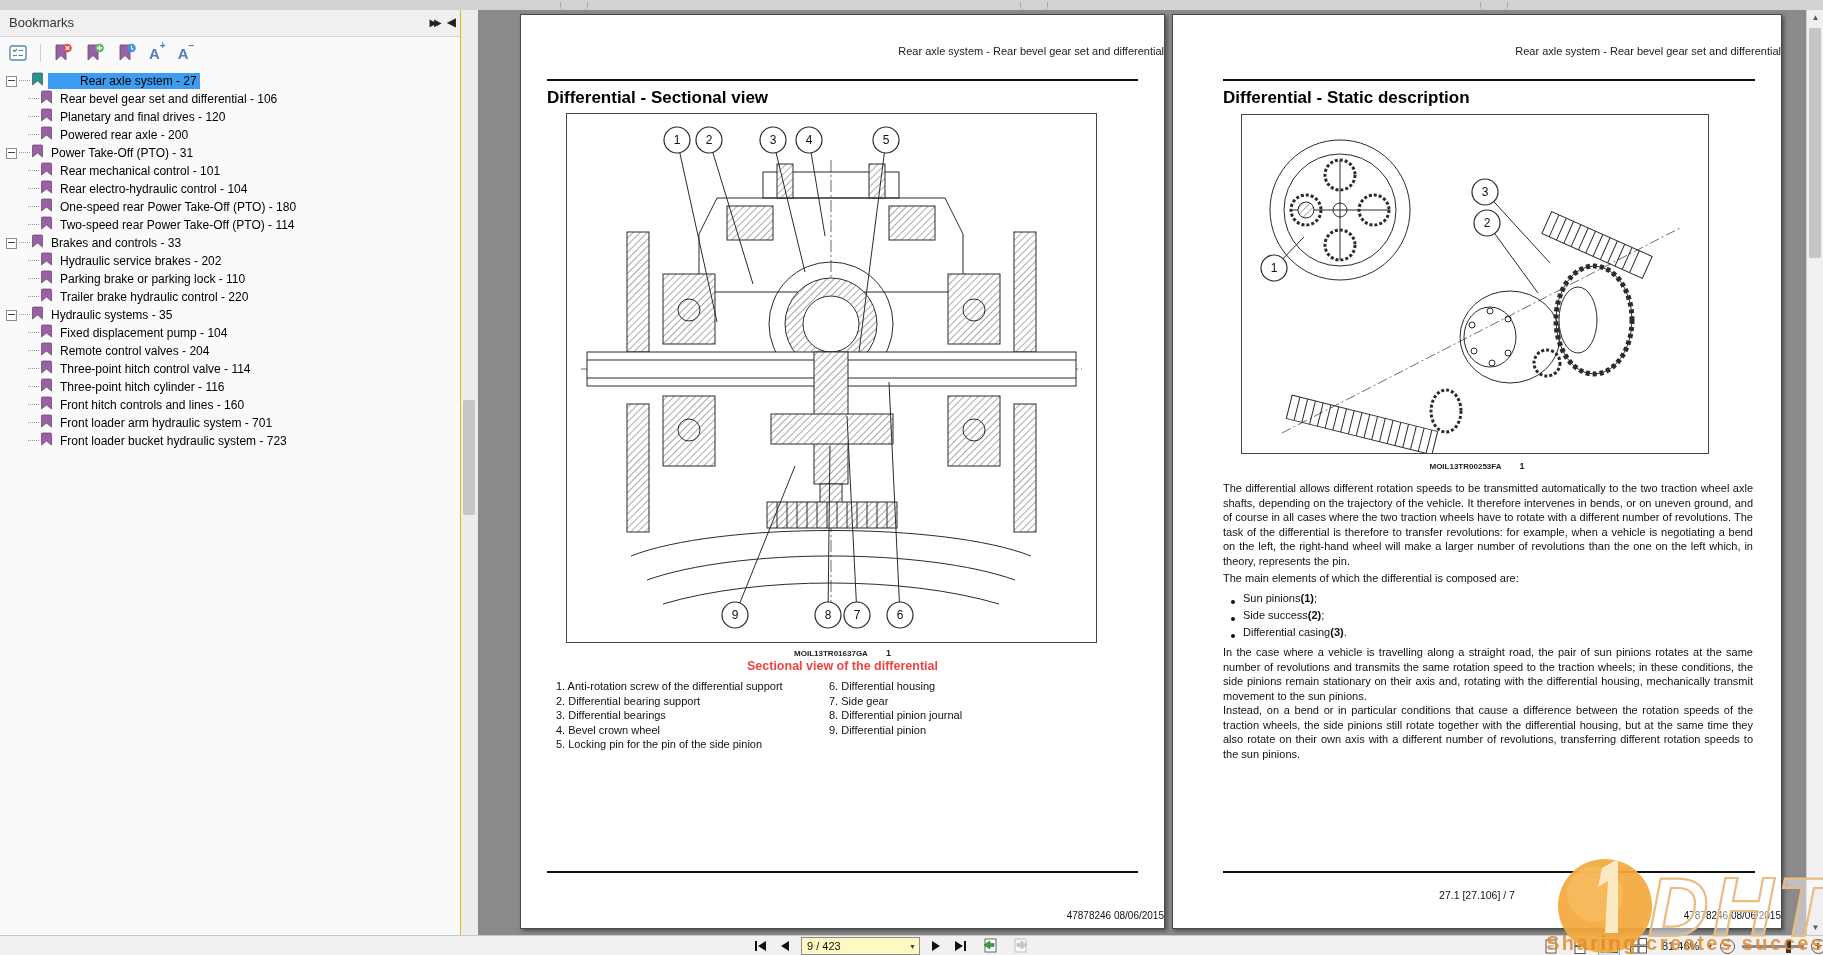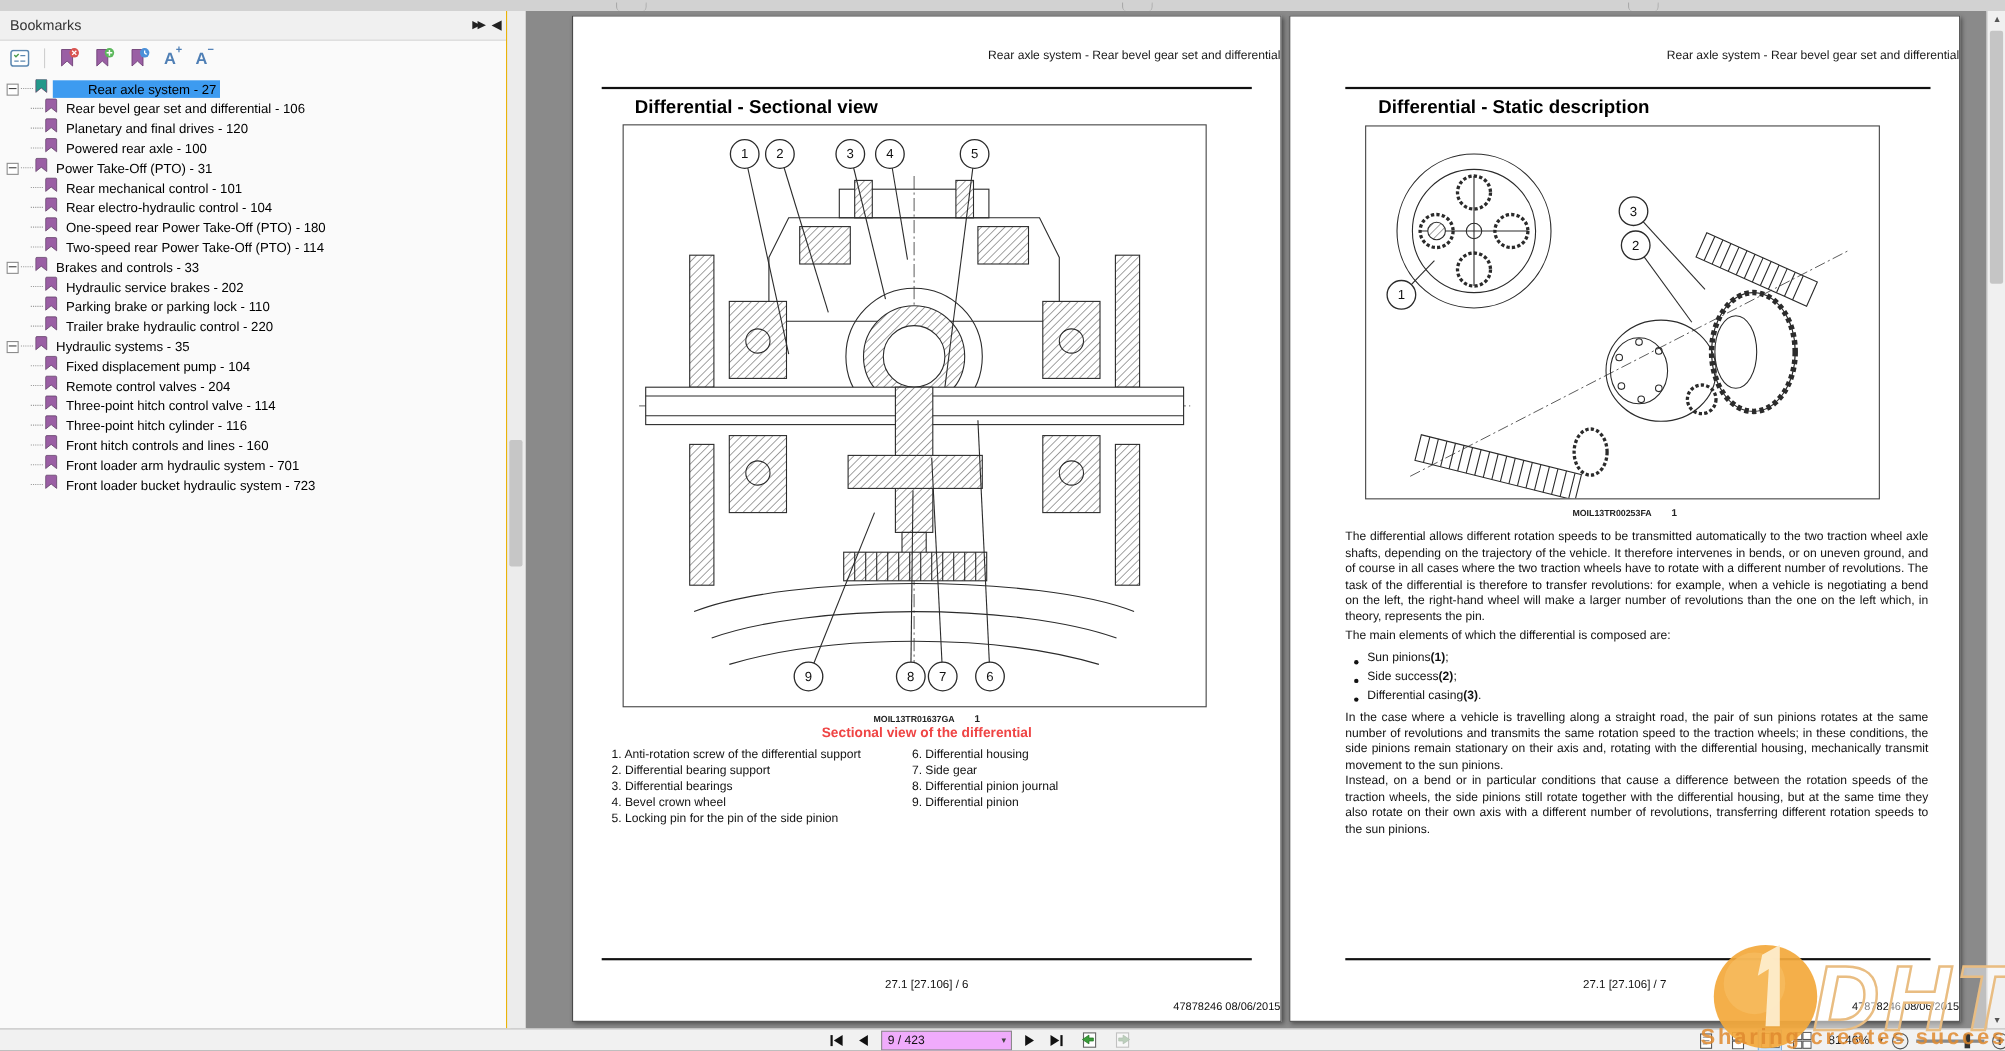--- a/index.html
+++ b/index.html
@@ -41,21 +41,21 @@
   .panel-scroll .thumb{position:absolute;left:2px;width:12px;top:390px;height:115px;background:#c6c6c6;border-radius:2px;}
   
   .doc{position:absolute;left:478px;top:10px;width:1328px;height:925px;background:#8a8a8a;}
   .page{position:absolute;top:4px;height:913px;background:#fff;border:1px solid #4a4a4a;box-shadow:2px 2px 4px rgba(0,0,0,.45);}
   .page-left{left:42px;width:643px;}
   .page-right{left:694px;width:608px;}
   .p-header{position:absolute;top:30px;left:0;right:0;text-align:right;font-size:11px;color:#1a1a1a;}
   .p-rule{position:absolute;top:64px;height:2px;background:#111;}
   .page-left .p-rule{left:26px;right:26px;}
   .page-right .p-rule{left:50px;right:26px;}
-  .p-title{position:absolute;top:73px;font-size:17px;font-weight:bold;color:#000;margin-left:30px;}
+  .p-title{position:absolute;top:73px;font-size:17px;font-weight:bold;color:#000;}
   .page-left .p-title{left:26px;}
   .page-right .p-title{left:50px;}
   .figure{position:absolute;border:1px solid #444;background:#fff;}
   .fig-left{left:45px;top:98px;width:529px;height:528px;}
   .fig-right{left:68px;top:99px;width:466px;height:338px;}
   .fig-code{position:absolute;left:0;right:0;text-align:center;font-size:8px;font-weight:bold;color:#222;}
   .fig-code .idx{margin-left:18px;font-size:9px;}
   .page-left .fig-code{top:633px;}
   .page-right .fig-code{top:446px;}
   .fig-caption{position:absolute;top:644px;left:0;right:0;text-align:center;font-size:12.5px;font-weight:bold;color:#ef4444;}
@@ -84,21 +84,21 @@
   .doc-scroll .down{bottom:0;}
   .doc-scroll .thumb{position:absolute;left:2px;width:12px;top:18px;height:230px;background:#c5c5c5;border-radius:2px;}
   
   .bottom-bar{position:absolute;left:0;top:935px;width:1823px;height:20px;background:#f1f1f1;border-top:1px solid #c8c8c8;}
   .nav-cluster{position:absolute;left:752px;top:0;height:20px;display:flex;align-items:center;gap:9px;}
   .nb{display:flex;align-items:center;justify-content:center;gap:1px;height:16px;padding:0 3px;}
   .tri{width:0;height:0;border-top:5px solid transparent;border-bottom:5px solid transparent;}
   .tri.l{border-right:8px solid #111;}
   .tri.r{border-left:8px solid #111;}
   .vbar{width:2px;height:10px;background:#111;}
-  .page-box{width:112px;height:16px;background:#f0abfc;border:1px solid #8a8a8a;display:flex;align-items:center;font-size:11px;color:#111;padding-left:5px;position:relative;}
+  .page-box{width:112px;height:16px;background:#fef9c3;border:1px solid #8a8a8a;display:flex;align-items:center;font-size:11px;color:#111;padding-left:5px;position:relative;}
   .page-box .caret{position:absolute;right:3px;top:5px;font-size:7px;color:#444;}
   .view-cluster{position:absolute;left:1540px;top:0;height:20px;display:flex;align-items:center;gap:7px;}
   .vm{width:20px;height:18px;display:flex;align-items:center;justify-content:center;border:1px solid transparent;}
   .vm.sel{background:#cfe4fa;border:1px solid #84aede;}
   .zoom-label{font-size:11px;color:#222;margin-left:6px;}
   .small-caret{font-size:7px;color:#444;}
   .minus-circle,.plus-circle{width:13px;height:13px;border:1px solid #555;border-radius:50%;position:relative;}
   .minus-circle::before{content:"";position:absolute;left:3px;right:3px;top:5px;height:1.5px;background:#555;}
   .plus-circle::before{content:"";position:absolute;left:3px;right:3px;top:5px;height:1.5px;background:#555;}
   .plus-circle::after{content:"";position:absolute;top:3px;bottom:3px;left:5px;width:1.5px;background:#555;}
@@ -182,21 +182,21 @@
         <span class="flag"><svg width="12" height="15" viewBox="0 0 12 15">
             <path d="M1.5,1 h8 a1,1 0 0 1 1,1 v11 l-5,-4 -5,4 v-11 a1,1 0 0 1 1,-1 z" fill="#9a5fa4" stroke="#5f3f66" stroke-width="0.7"></path>
           </svg></span>
         <span class="bm-label">Planetary and final drives - 120</span>
       </div>
       <div class="bm-row child">
         <span class="stub"></span>
         <span class="flag"><svg width="12" height="15" viewBox="0 0 12 15">
             <path d="M1.5,1 h8 a1,1 0 0 1 1,1 v11 l-5,-4 -5,4 v-11 a1,1 0 0 1 1,-1 z" fill="#9a5fa4" stroke="#5f3f66" stroke-width="0.7"></path>
           </svg></span>
-        <span class="bm-label">Powered rear axle - 100</span>
+        <span class="bm-label">Powered rear axle - 200</span>
       </div>
       <div class="bm-row root">
         <span class="expander"></span>
         <span class="stub"></span>
         <span class="flag"><svg width="12" height="15" viewBox="0 0 12 15">
             <path d="M1.5,1 h8 a1,1 0 0 1 1,1 v11 l-5,-4 -5,4 v-11 a1,1 0 0 1 1,-1 z" fill="#9a5fa4" stroke="#5f3f66" stroke-width="0.7"></path>
           </svg></span>
         <span class="bm-label">Power Take-Off (PTO) - 31</span>
       </div>
       <div class="bm-row child">
@@ -412,21 +412,20 @@
         <div>5.  Locking pin for the pin of the side pinion</div>
       </div>
     <div class="legend legend-r" id="legend-right">
         <div>6.  Differential housing</div>
         <div>7.  Side gear</div>
         <div>8.  Differential pinion journal</div>
         <div>9.  Differential pinion</div>
       </div>
     <div class="p-footrule"></div>
     <div class="p-foot1">47878246 08/06/2015</div>
-    <div class="p-foot2">27.1 [27.106] / 6</div>
   </div>
 
   <div class="page page-right rp-body">
     <div class="p-header">Rear axle system - Rear bevel gear set and differential</div>
     <div class="p-rule"></div>
     <div class="p-title">Differential - Static description</div>
 
     <div class="figure fig-right">
       <svg width="466" height="338" viewBox="0 0 466 338">
         <defs>

